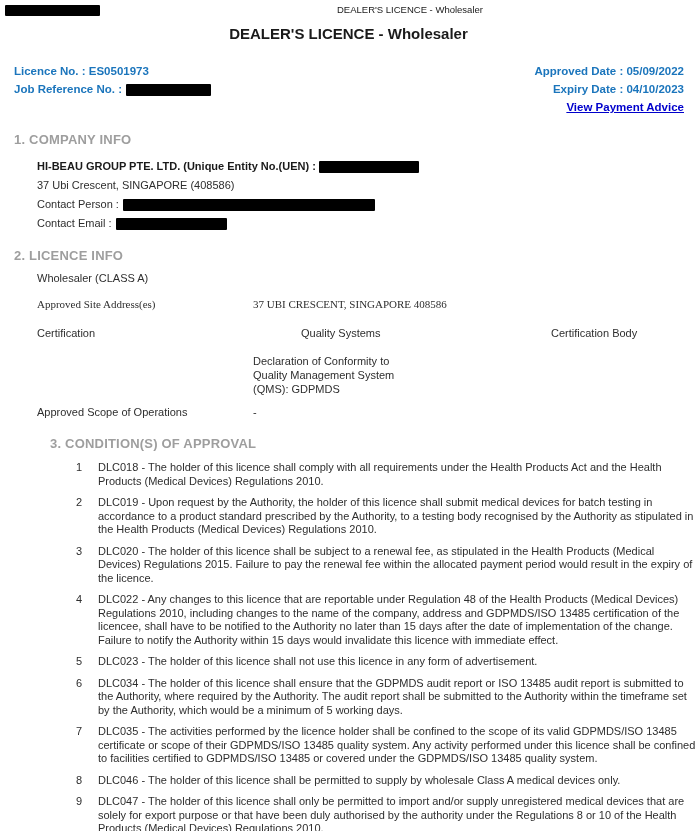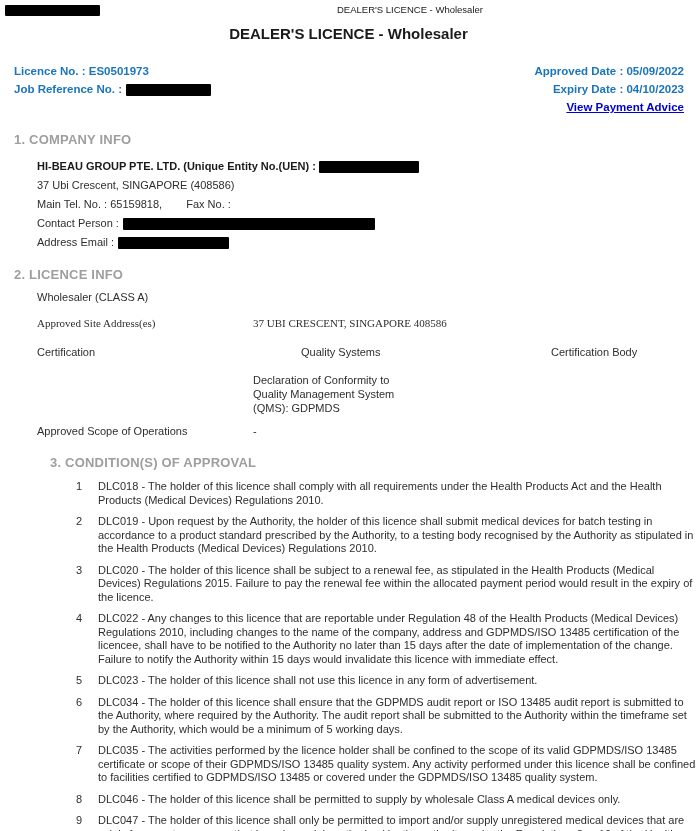--- a/index.html
+++ b/index.html
@@ -75,23 +75,22 @@
     <div class="meta-line"><span>Expiry Date :</span> <span>04/10/2023</span></div>
     <div class="meta-line"><a href="#" class="payment-link">View Payment Advice</a></div>
   </div>
 </div>
 
 <div class="sec1">
   <div class="section-title">1. COMPANY INFO</div>
   <div class="company-block">
     <div><span class="company-name">HI-BEAU GROUP PTE. LTD. (Unique Entity No.(UEN) :</span><span class="redacted redacted-uen"></span></div>
     <div>37 Ubi Crescent, SINGAPORE (408586)</div>
-    <div><span>Main Tel. No. : 65159818,</span><span class="fax-label">Fax No. :</span></div>
     <div><span>Contact Person :</span><span class="redacted redacted-person"></span></div>
-    <div><span>Address Email :</span><span class="redacted redacted-email"></span></div>
+    <div><span>Contact Email :</span><span class="redacted redacted-email"></span></div>
   </div>
 </div>
 
 <div class="sec2">
   <div class="section-title">2. LICENCE INFO</div>
   <div class="licence-block">
     <div class="licence-class">Wholesaler (CLASS A)</div>
     <div class="li-row site-row">
       <span>Approved Site Address(es)</span>
       <span>37 UBI CRESCENT, SINGAPORE 408586</span>

